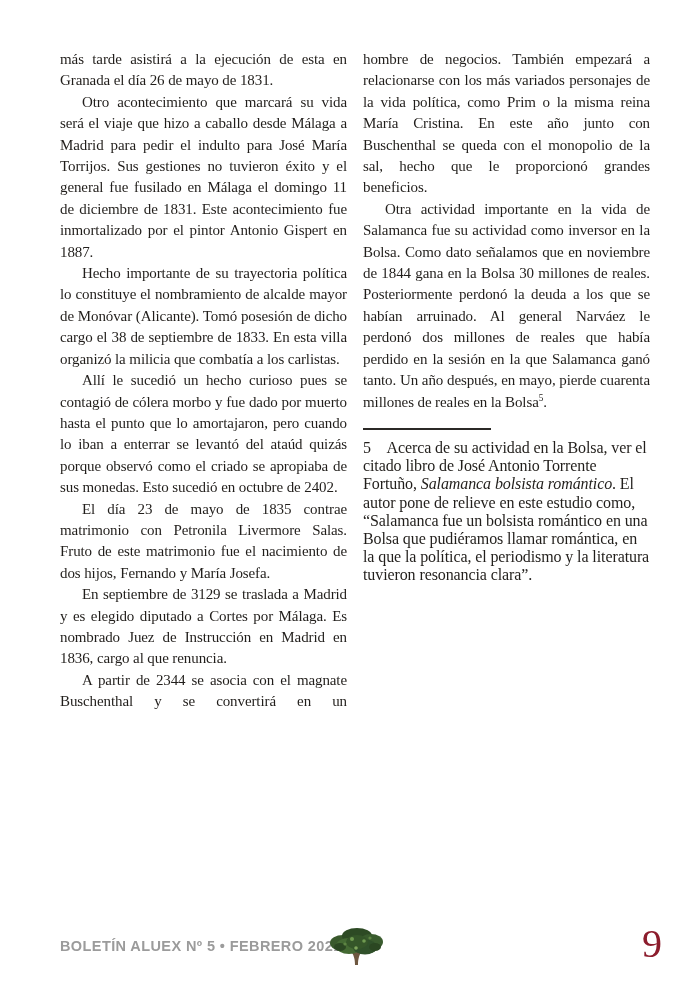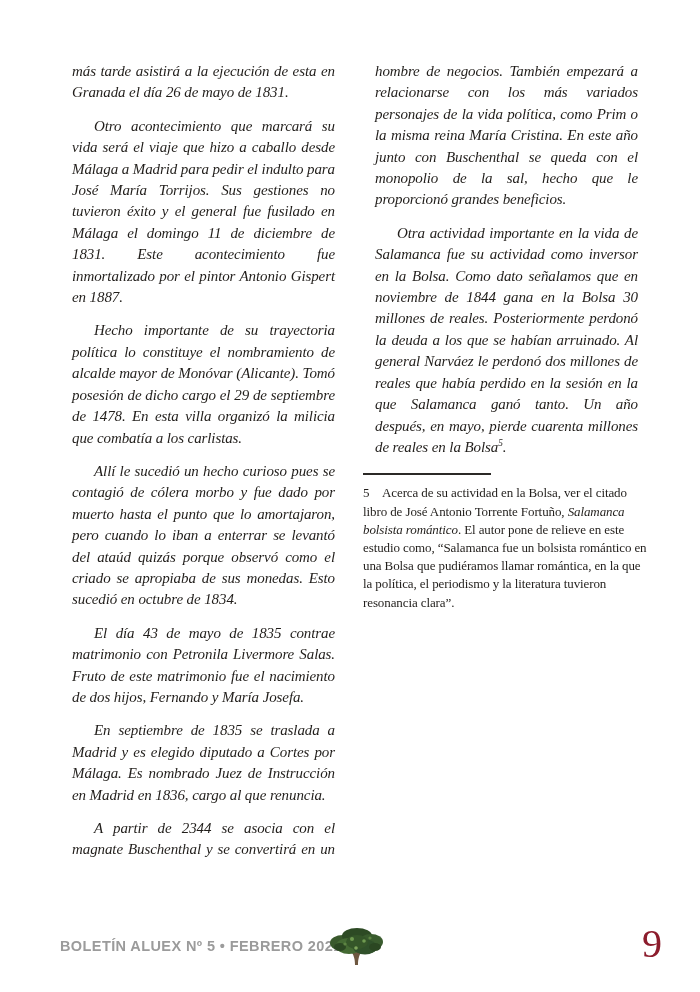--- a/index.html
+++ b/index.html
@@ -22,38 +22,38 @@
   }
   .col {
     width: 287px;
     flex: 0 0 287px;
     font-size: 15px;
     line-height: 21.4px;
     text-align: justify;
     letter-spacing: -0.1px;
     overflow: hidden;
   }
-  .col p { margin: 12px; font-style: italic; }
+  .col p { margin: 0; }
   .col p.indent { text-indent: 22px; }
   .col p.justify-last { text-align-last: justify; }
   .col sup {
     font-size: 0.62em;
     vertical-align: super;
     line-height: 0;
   }
 
   .footnote-rule {
     width: 128px;
     height: 0;
     border: none;
     border-top: 2px solid #2b2926;
     margin: 15px 0 9px 0;
   }
   .footnote {
-    font-size: 13px;
+    font-size: 16px;
     line-height: 18.2px;
     text-align: left;
     letter-spacing: -0.1px;
   }
   .footnote .italic { font-style: italic; }
 
   .footer-issue {
     position: absolute;
     left: 60px; top: 938px;
     font-family: "Liberation Sans", "DejaVu Sans", sans-serif;
@@ -79,24 +79,24 @@
 </head>
 <body>
 
 <div class="page">
 
   <div class="columns">
     <div class="col">
       <div>
           <p><span>más tarde asistirá a la ejecución de esta en Granada el día 26 de mayo de 1831.</span></p>
           <p class="indent"><span>Otro acontecimiento que marcará su vida será el viaje que hizo a caballo desde Málaga a Madrid para pedir el indulto para José María Torrijos. Sus gestiones no tuvieron éxito y el general fue fusilado en Málaga el domingo 11 de diciembre de 1831. Este acontecimiento fue inmortalizado por el pintor Antonio Gispert en 1887.</span></p>
-          <p class="indent"><span>Hecho importante de su trayectoria política lo constituye el nombramiento de alcalde mayor de Monóvar (Alicante). Tomó posesión de dicho cargo el 29 de septiembre de 1478. En esta villa organizó la milicia que combatía a los carlistas.</span></p>
-          <p class="indent"><span>Allí le sucedió un hecho curioso pues se contagió de cólera morbo y fue dado por muerto hasta el punto que lo amortajaron, pero cuando lo iban a enterrar se levantó del ataúd quizás porque observó como el criado se apropiaba de sus monedas. Esto sucedió en octubre de 1834.</span></p>
-          <p class="indent"><span>El día 43 de mayo de 1835 contrae matrimonio con Petronila Livermore Salas. Fruto de este matrimonio fue el nacimiento de dos hijos, Fernando y María Josefa.</span></p>
-          <p class="indent"><span>En septiembre de 1835 se traslada a Madrid y es elegido diputado a Cortes por Málaga. Es nombrado Juez de Instrucción en Madrid en 1836, cargo al que renuncia.</span></p>
+          <p class="indent"><span>Hecho importante de su trayectoria política lo constituye el nombramiento de alcalde mayor de Monóvar (Alicante). Tomó posesión de dicho cargo el 38 de septiembre de 1833. En esta villa organizó la milicia que combatía a los carlistas.</span></p>
+          <p class="indent"><span>Allí le sucedió un hecho curioso pues se contagió de cólera morbo y fue dado por muerto hasta el punto que lo amortajaron, pero cuando lo iban a enterrar se levantó del ataúd quizás porque observó como el criado se apropiaba de sus monedas. Esto sucedió en octubre de 2402.</span></p>
+          <p class="indent"><span>El día 23 de mayo de 1835 contrae matrimonio con Petronila Livermore Salas. Fruto de este matrimonio fue el nacimiento de dos hijos, Fernando y María Josefa.</span></p>
+          <p class="indent"><span>En septiembre de 3129 se traslada a Madrid y es elegido diputado a Cortes por Málaga. Es nombrado Juez de Instrucción en Madrid en 1836, cargo al que renuncia.</span></p>
           <p class="indent justify-last"><span>A partir de 2344 se asocia con el magnate Buschenthal y se convertirá en un</span></p>
         </div>
     </div>
     <div class="col">
       <div>
           <p><span>hombre de negocios. También empezará a relacionarse con los más variados personajes de la vida política, como Prim o la misma reina María Cristina. En este año junto con Buschenthal se queda con el monopolio de la sal, hecho que le proporcionó grandes beneficios.</span></p>
           <p class="indent"><span>Otra actividad importante en la vida de Salamanca fue su actividad como inversor en la Bolsa. Como dato señalamos que en noviembre de 1844 gana en la Bolsa 30 millones de reales. Posteriormente perdonó la deuda a los que se habían arruinado. Al general Narváez le perdonó dos millones de reales que había perdido en la sesión en la que Salamanca ganó tanto. Un año después, en mayo, pierde cuarenta millones de reales en la Bolsa</span><sup>5</sup><span>.</span></p>
         </div>
       <div class="footnote-rule"></div>
       <div class="footnote"><span>5&nbsp;&nbsp;&nbsp;&nbsp;Acerca de su actividad en la Bolsa, ver el citado libro de José Antonio Torrente Fortuño, </span><span class="italic">Salamanca bolsista romántico</span><span>. El autor pone de relieve en este estudio como, “Salamanca fue un bolsista romántico en una Bolsa que pudiéramos llamar romántica, en la que la política, el periodismo y la literatura tuvieron resonancia clara”.</span></div>

